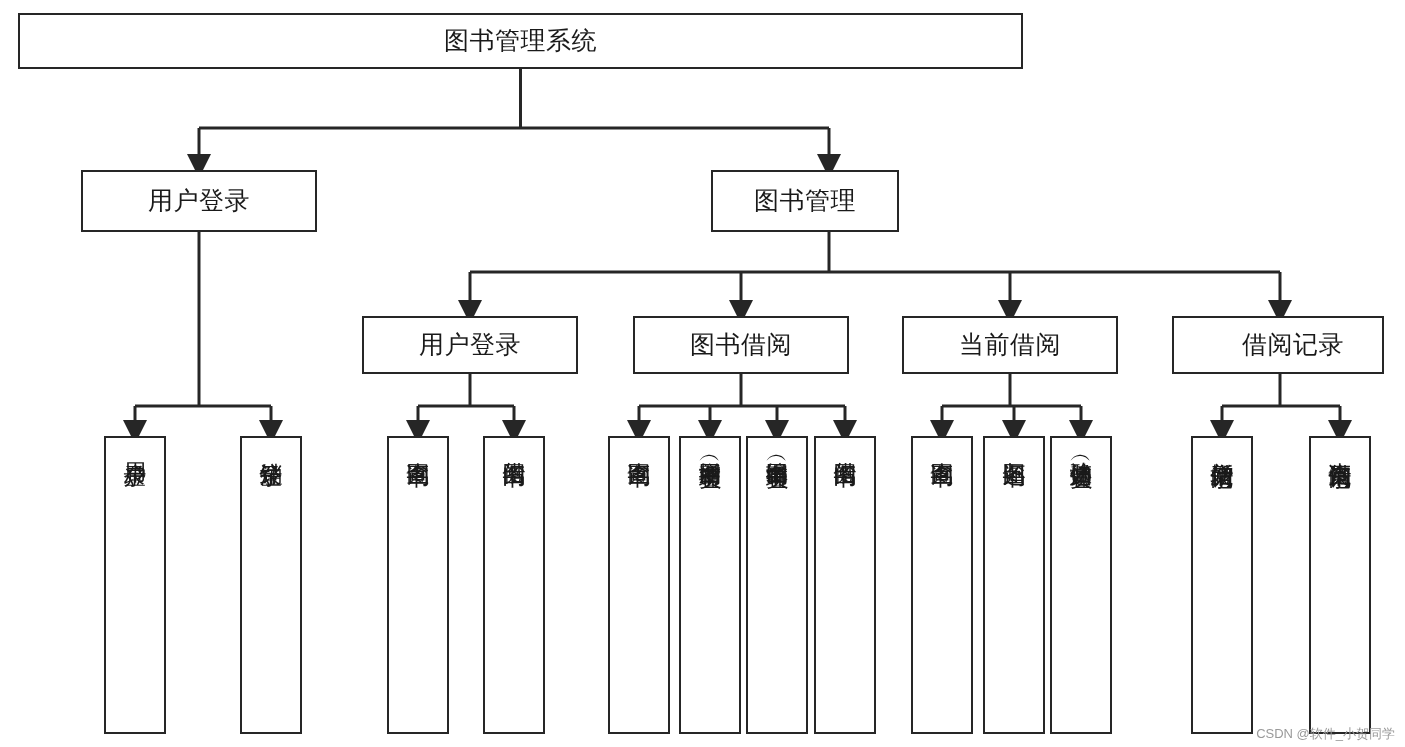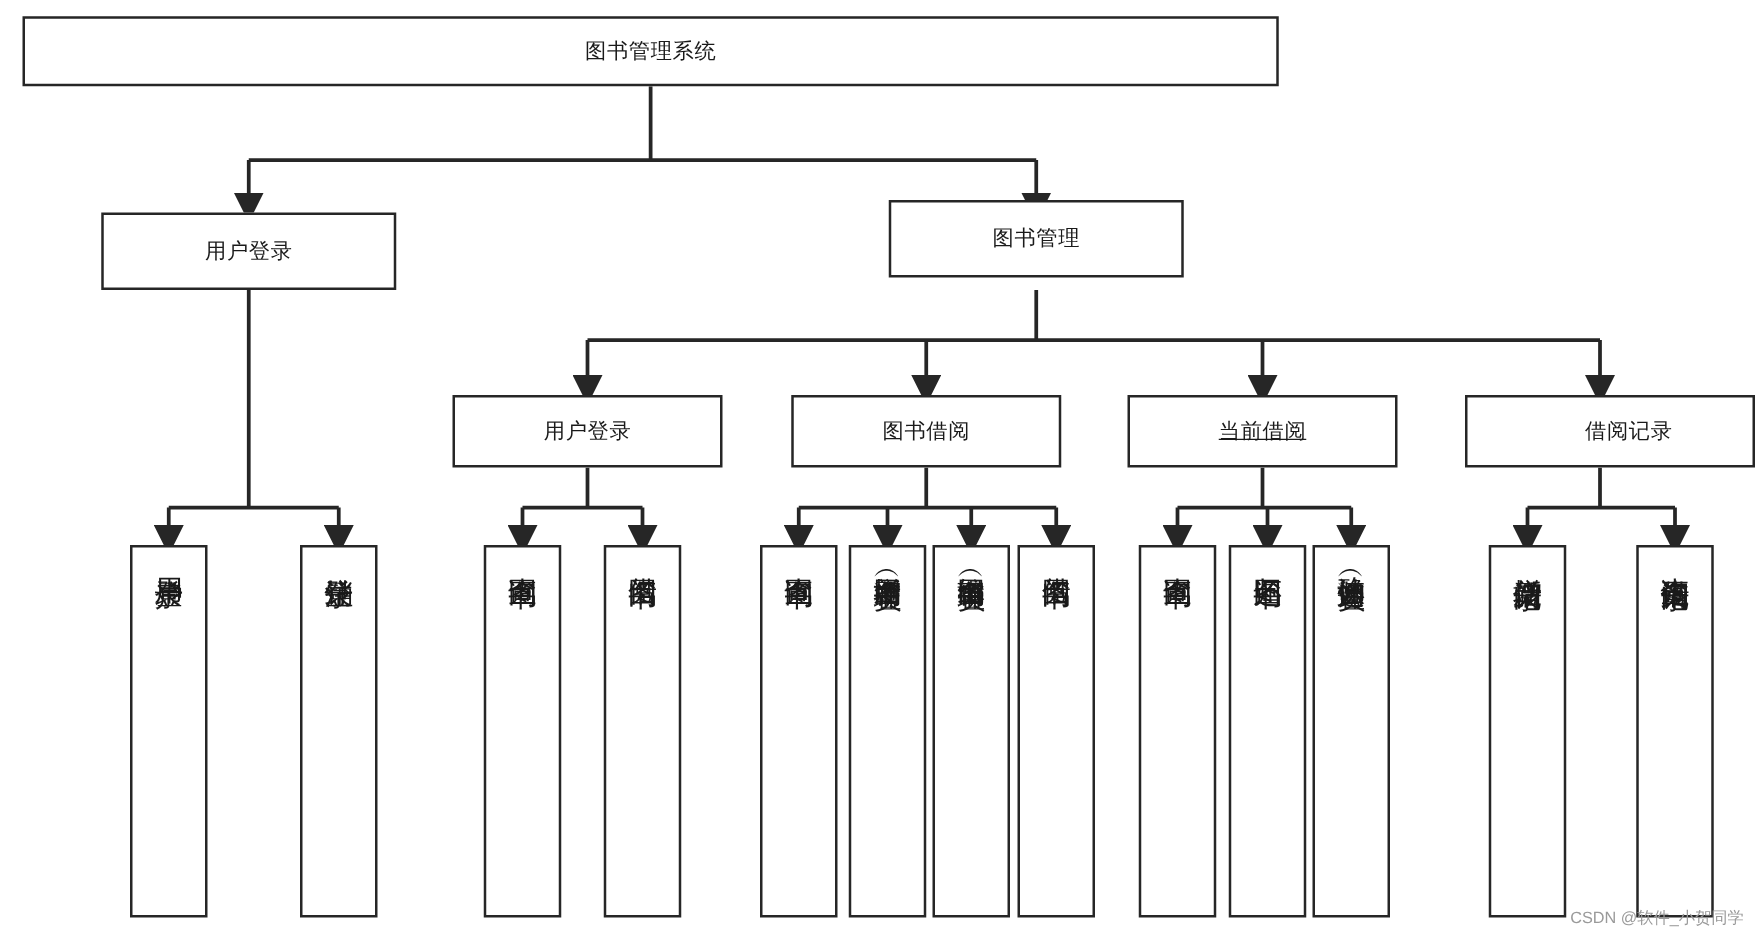--- a/index.html
+++ b/index.html
@@ -31,21 +31,21 @@
     position: absolute;
     box-sizing: border-box;
     background: #ffffff;
     border: 2px solid #262626;
     display: flex;
     align-items: center;
     justify-content: center;
     color: #1a1a1a;
   }
   .node .label {
-    font-size: 17px;
+    font-size: 25px;
     line-height: 1.1;
     letter-spacing: 0.5px;
     white-space: nowrap;
   }
   .node.vertical {
     align-items: flex-start;
     justify-content: center;
     padding-top: 6px;
   }
   .node.vertical .label {
@@ -117,33 +117,33 @@
       </g>
   </svg>
 
   <div id="nodes-layer">
       <div class="node" style="left: 18px; top: 13px; width: 1005px; height: 56px;">
         <span class="label">图书管理系统</span>
       </div>
       <div class="node" style="left: 81px; top: 170px; width: 236px; height: 62px;">
         <span class="label">用户登录</span>
       </div>
-      <div class="node" style="left: 711px; top: 160px; width: 236px; height: 62px;">
+      <div class="node" style="left: 711px; top: 170px; width: 188px; height: 62px;">
         <span class="label">图书管理</span>
       </div>
       <div class="node" style="left: 362px; top: 316px; width: 216px; height: 58px;">
         <span class="label">用户登录</span>
       </div>
       <div class="node" style="left: 633px; top: 316px; width: 216px; height: 58px;">
         <span class="label">图书借阅</span>
       </div>
-      <div class="node" style="left: 902px; top: 316px; width: 216px; height: 58px; text-decoration: underline;">
+      <div class="node" style="left: 902px; top: 316px; width: 216px; height: 58px;">
         <span class="label">当前借阅</span>
       </div>
-      <div class="node" style="left: 1172px; top: 316px; width: 232px; height: 58px; padding-left: 30px;">
+      <div class="node" style="left: 1172px; top: 316px; width: 212px; height: 58px; padding-left: 30px;">
         <span class="label">借阅记录</span>
       </div>
       <div class="node vertical" style="left: 104px; top: 436px; width: 62px; height: 298px;">
         <span class="label">用户登录</span>
       </div>
       <div class="node vertical" style="left: 240px; top: 436px; width: 62px; height: 298px;">
         <span class="label">注销登录</span>
       </div>
       <div class="node vertical" style="left: 387px; top: 436px; width: 62px; height: 298px;">
         <span class="label">查询图书</span>

